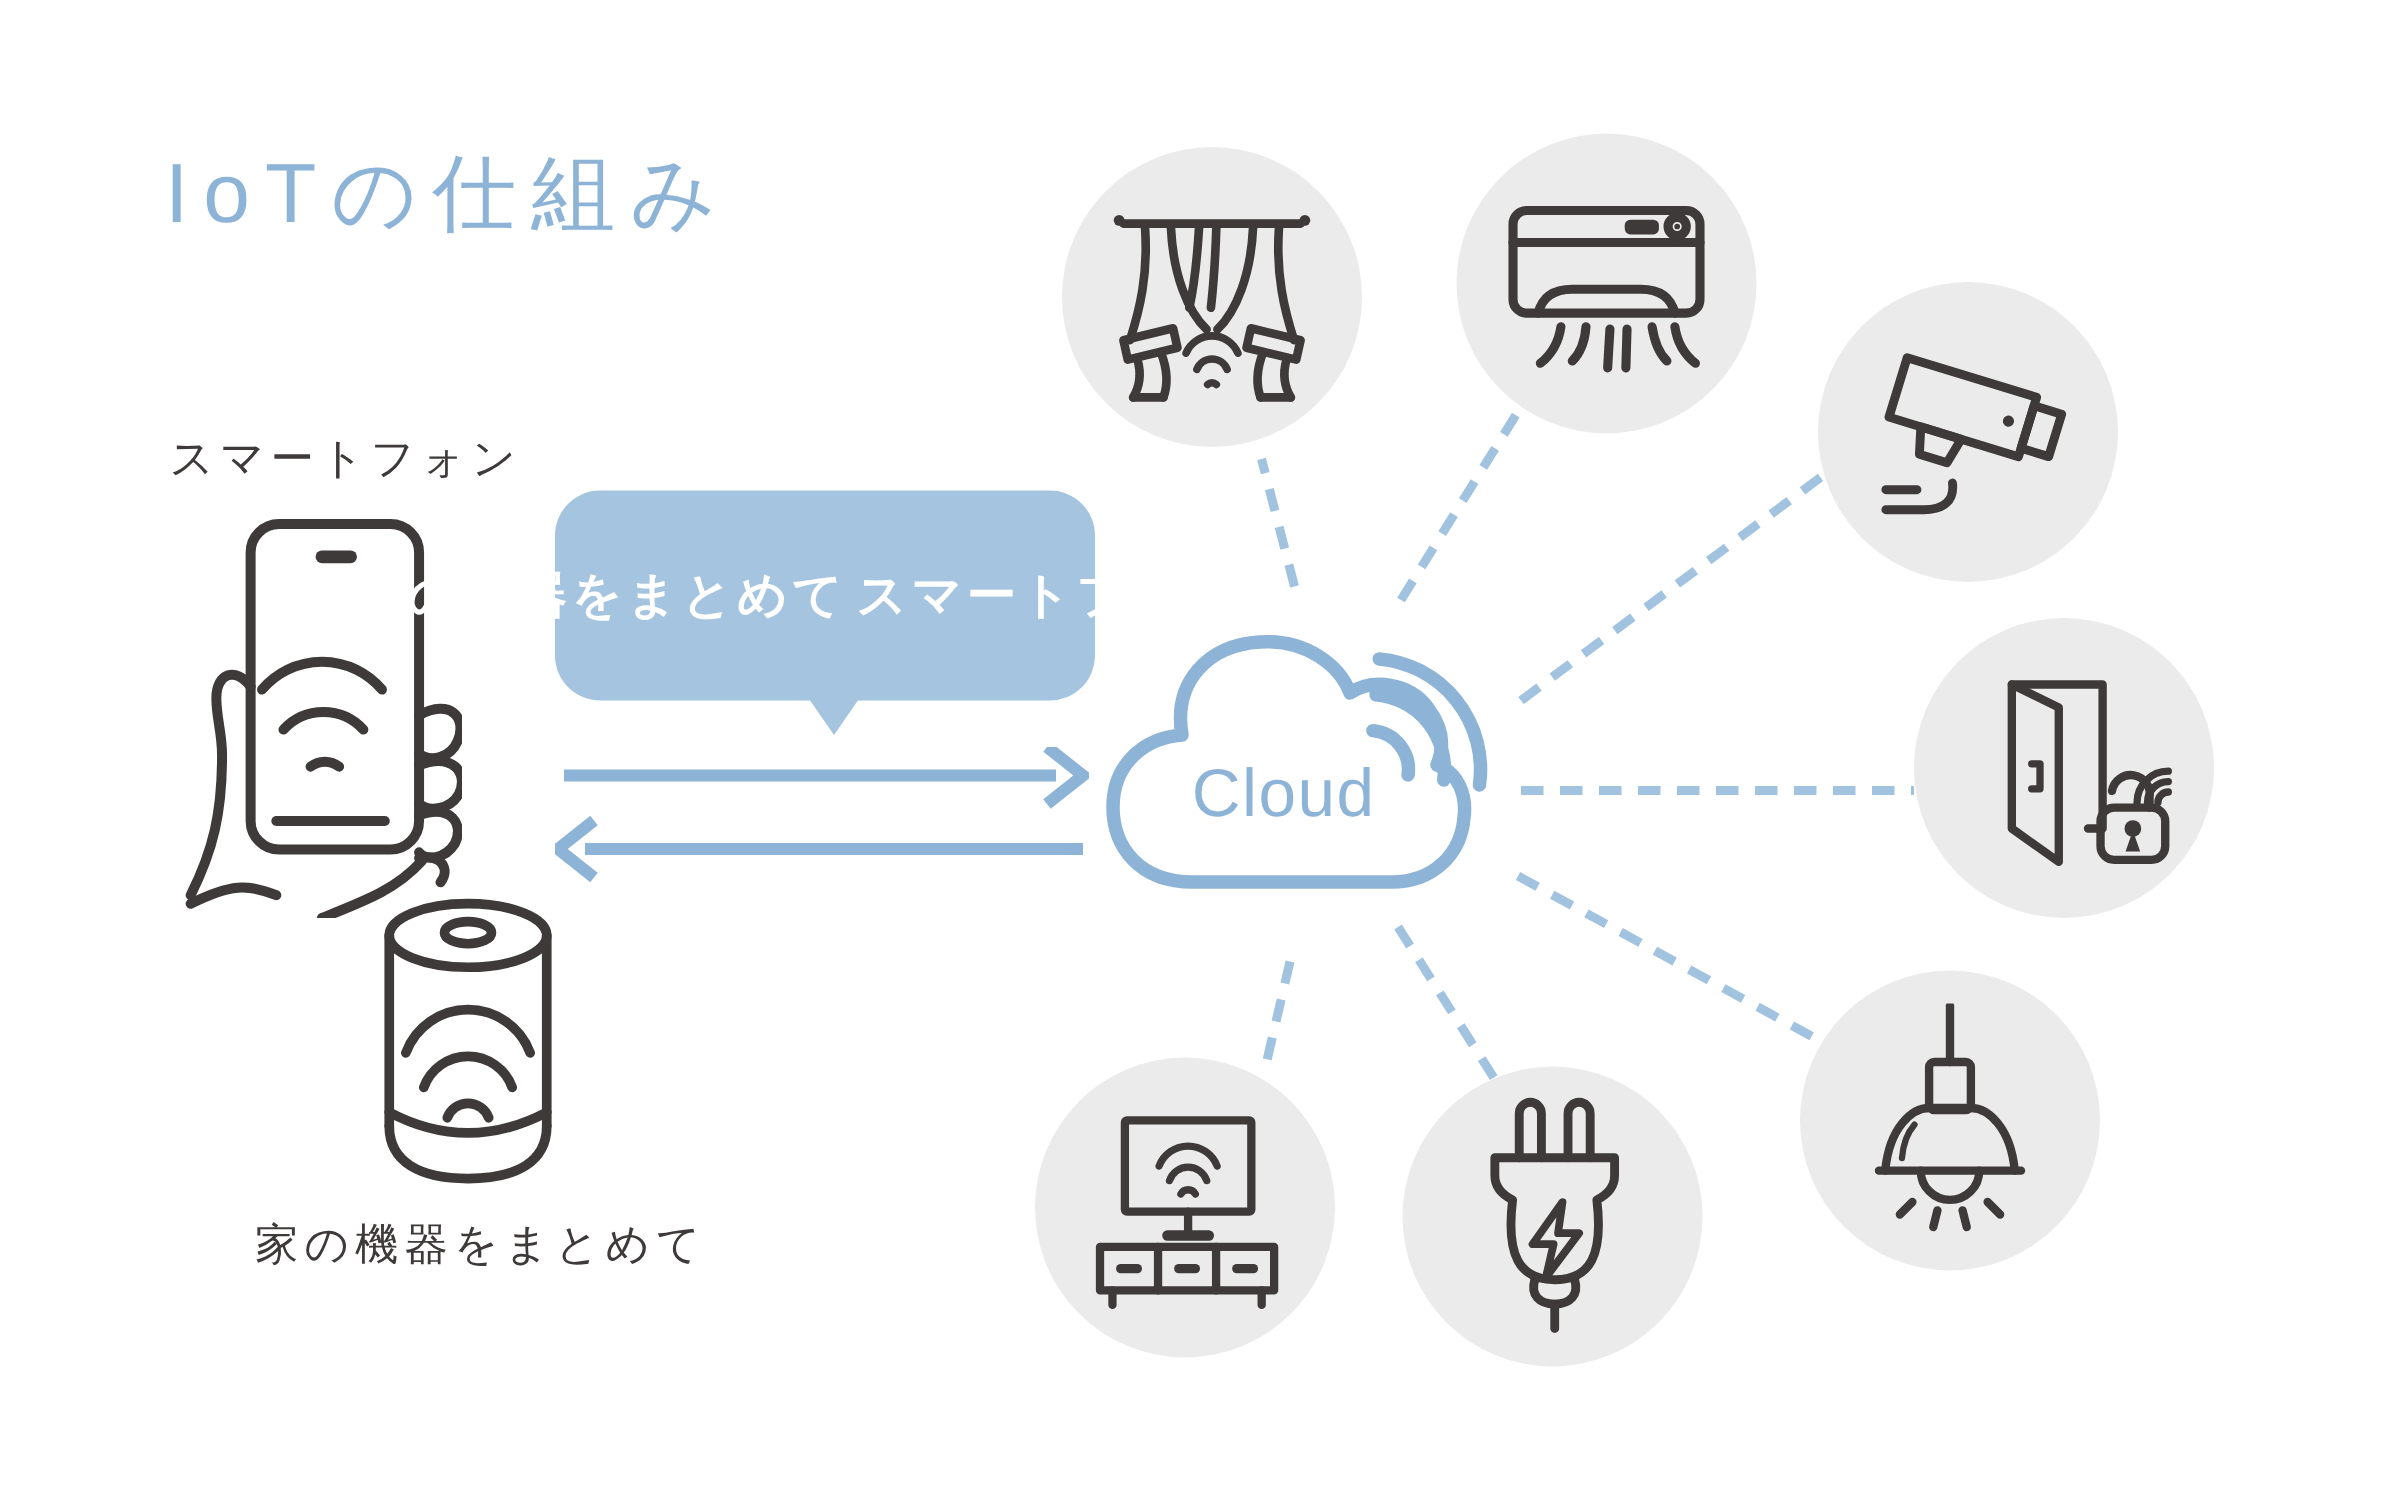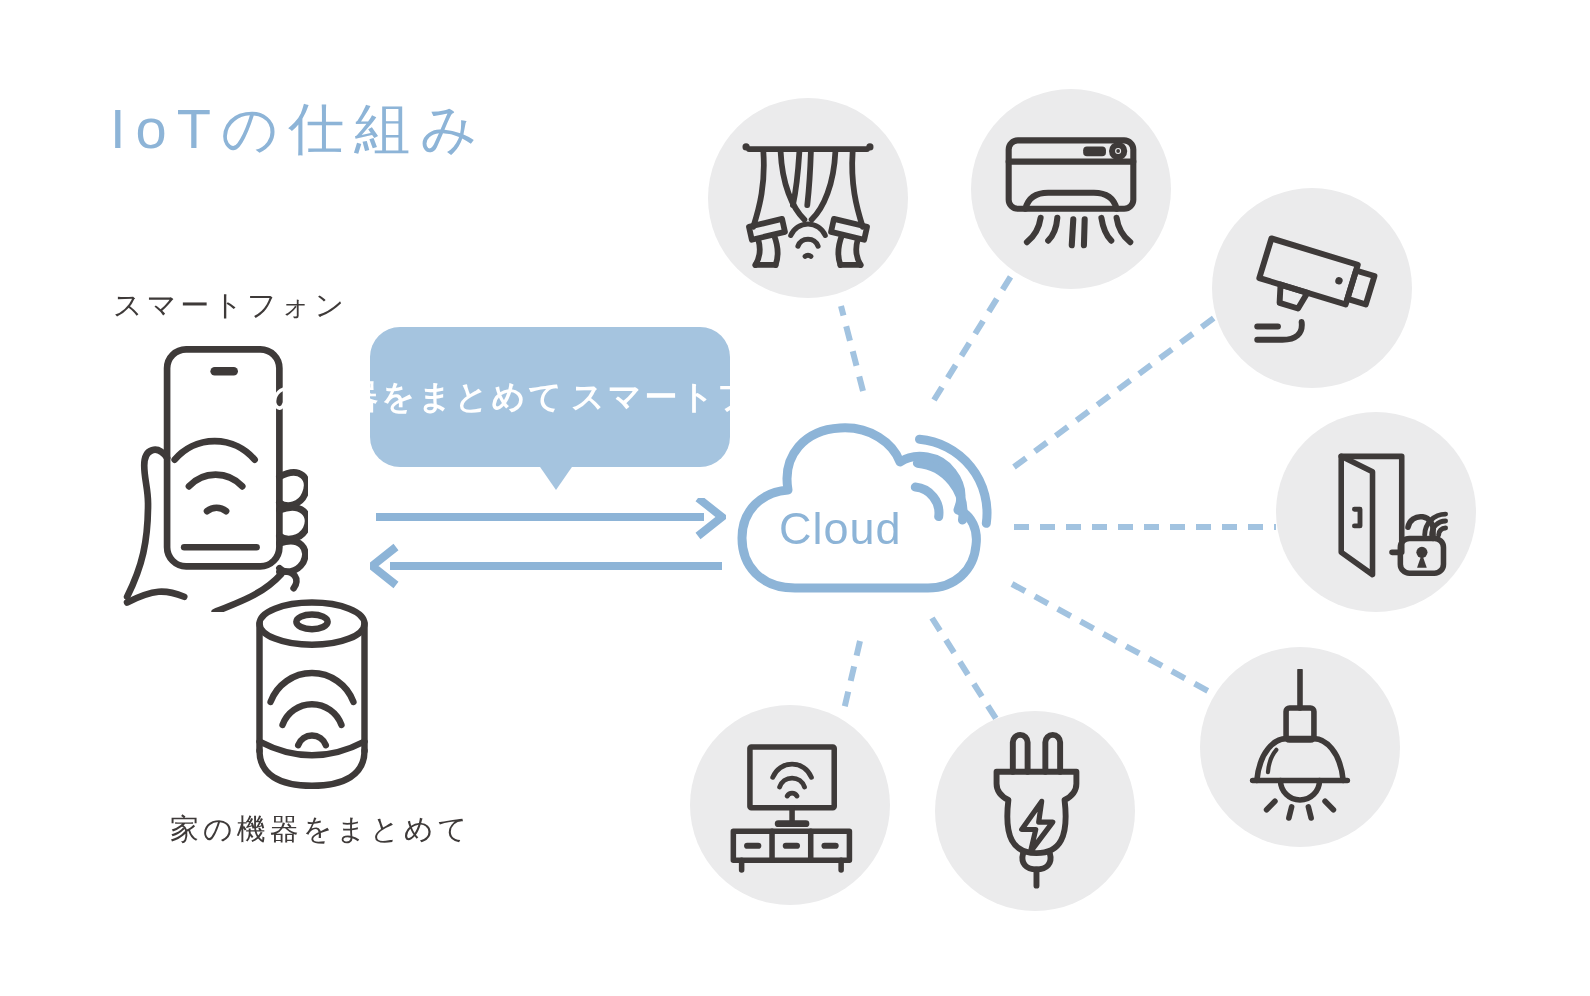--- a/index.html
+++ b/index.html
@@ -44,21 +44,21 @@
   .abs{position:absolute;}
   .circle{
     position:absolute;width:200px;height:200px;border-radius:50%;
     background:var(--circle-gray);
     display:flex;align-items:center;justify-content:center;
   }
   .icon-stroke{stroke:var(--icon-dark);fill:none;stroke-linecap:round;stroke-linejoin:round;}
   .blue-stroke{stroke:var(--accent-blue);fill:none;}
 
   .cloud-label{
-    position:absolute;left:779px;top:503px;width:138px;text-align:left;
+    position:absolute;left:779px;top:503px;width:138px;text-align:right;
     color:var(--accent-blue);font-size:45px;font-weight:500;letter-spacing:1px;
   }
 </style>
 </head>
 <body>
 
 <div class="canvas">
 
   <svg class="abs" style="left:0;top:0;" width="1590" height="996" viewBox="0 0 1590 996">
     <g stroke="#a2c3e0" stroke-width="6" stroke-dasharray="15 11" fill="none">

